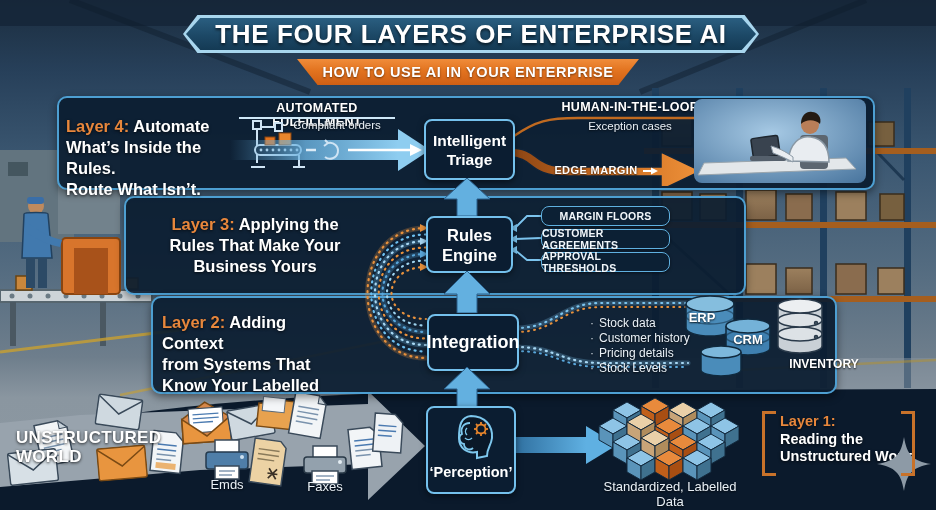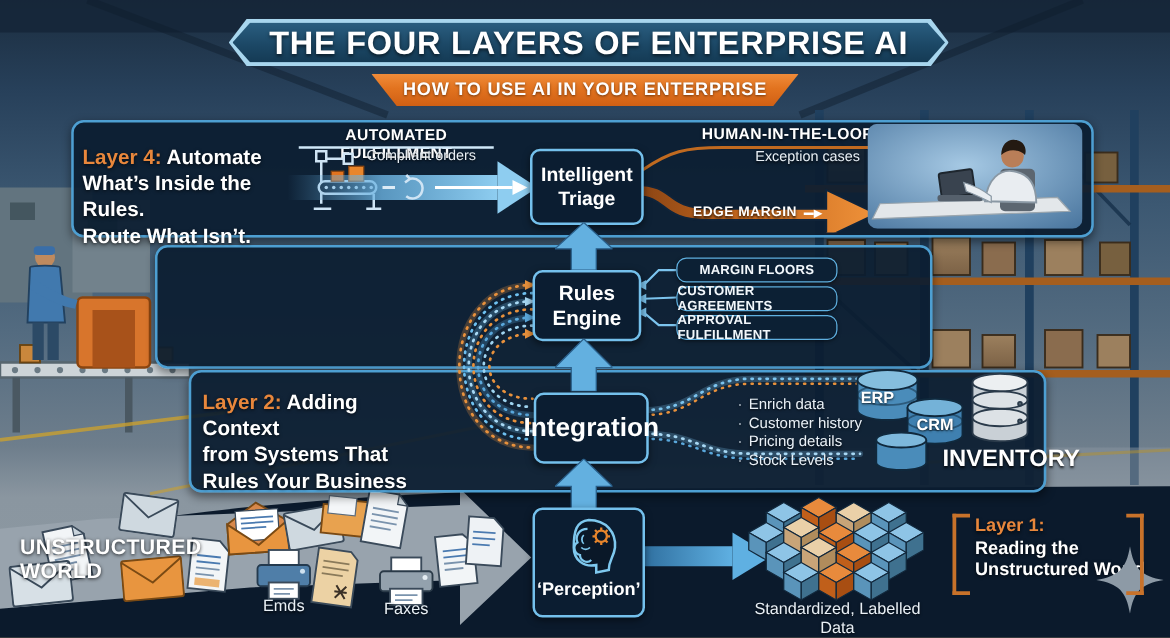--- a/index.html
+++ b/index.html
@@ -331,21 +331,21 @@
   </svg>
 
   <div class="node" style="left:424px;top:119px;width:87px;height:57px;font-size:15.5px;line-height:19px;text-align:center;">
     <span>Intelligent Triage</span>
   </div>
 
   <div class="heading" style="left:548px;top:100px;width:164px;">HUMAN-IN-THE-LOOP</div>
   <svg class="abs" width="210" height="26" style="left:506px;top:112px;z-index:6;">
     <path d="M8,24 C30,9 42,6 72,6 L202,6" stroke="#c06a20" stroke-width="2.5" fill="none"></path>
   </svg>
-  <div class="cap" style="left:572px;top:120px;width:116px;text-align:right;">Exception cases</div>
+  <div class="cap" style="left:572px;top:120px;width:116px;">Exception cases</div>
 
   <svg class="abs" width="200" height="46" style="left:505px;top:140px;z-index:6;">
     <defs>
       <linearGradient id="orgrad" x1="0" y1="0" x2="1" y2="0">
         <stop offset="0" stop-color="#8a4414"></stop>
           <stop offset="0.5" stop-color="#c96a1e"></stop>
           <stop offset="1" stop-color="#ef923a"></stop>
       </linearGradient>
     </defs>
     <path d="M4,8 C36,8 26,27 64,27 L156,27 L156,12 L196,31 L156,50 L156,36 L62,36 C22,36 30,17 4,17 Z" fill="url(#orgrad)" stroke="#10243a" stroke-width="1.5"></path>
@@ -368,20 +368,26 @@
         <rect x="58" y="38" width="27" height="20" rx="2" fill="#39434f" stroke="#1e262e" stroke-width="1.5"></rect>
       </g>
     <rect x="56" y="57" width="36" height="5" rx="2" fill="#55606c"></rect>
     <path d="M94,62 C96,44 106,36 117,38 C130,40 135,50 135,63 Z" fill="#e9edf1" stroke="#8a98a4" stroke-width="1.5"></path>
     <path d="M99,58 C91,52 84,49 77,47 L79,54 C87,57 93,60 99,63 Z" fill="#e9edf1" stroke="#8a98a4" stroke-width="1"></path>
     <circle cx="116" cy="26" r="9" fill="#b97e58"></circle>
     <path d="M107,25 C107,16 113,12 118,13 C124,13 128,19 126,25 C121,20 112,20 107,25 Z" fill="#241a12"></path>
   </svg>
 
   <div class="panel" style="left:124px;top:196px;width:618px;height:95px;"></div>
+  <div class="layer-text" style="left:132px;top:214px;width:246px;text-align:center;">
+    <span class="layer-label">Layer 3:</span>
+    <span class="pre">Applying the
+Rules That Make Your
+Business Yours</span>
+  </div>
 
   <svg class="abs" width="110" height="175" style="left:330px;top:200px;z-index:6;">
     <g fill="none" stroke-linecap="round">
       <g opacity="0.25" stroke-width="5">
         <path d="M96,28 C18,28 18,158 96,158" stroke="#e8913c"></path>
         <path d="M96,41 C28,41 28,145 96,145" stroke="#6ec0f0"></path>
         <path d="M96,54 C38,54 38,132 96,132" stroke="#5aa8dc"></path>
       </g>
       <path d="M96,28 C18,28 18,158 96,158" stroke="#e8913c" stroke-width="2.2" stroke-dasharray="1 5"></path>
       <path d="M96,34.5 C23,34.5 23,151.5 96,151.5" stroke="#6ec0f0" stroke-width="2.2" stroke-dasharray="1 5"></path>
@@ -416,50 +422,50 @@
       <polygon points="2,46 10,42 10,50"></polygon>
     </g>
   </svg>
   <div class="tag" style="left:541px;top:229px;width:127px;height:18px;">
     <span>CUSTOMER AGREEMENTS</span>
   </div>
   <div class="tag" style="left:541px;top:206px;width:127px;height:18px;">
     <span>MARGIN FLOORS</span>
   </div>
   <div class="tag" style="left:541px;top:252px;width:127px;height:18px;">
-    <span>APPROVAL FULFILLMENT</span>
+    <span>APPROVAL THRESHOLDS</span>
   </div>
 
   <div class="panel" style="left:151px;top:296px;width:682px;height:94px;"></div>
   <div class="layer-text" style="left:162px;top:312px;width:185px;">
     <span class="layer-label">Layer 2:</span>
     <span class="pre">Adding Context
 from Systems That
-Rules Your Business</span>
-  </div>
-
-  <div class="node" style="left:427px;top:314px;width:88px;height:53px;font-size:21px;">
+Know Your Labelled</span>
+  </div>
+
+  <div class="node" style="left:427px;top:314px;width:88px;height:53px;font-size:18px;">
     <span>Integration</span>
   </div>
 
   <svg class="abs" width="180" height="80" style="left:516px;top:295px;z-index:6;">
     <g fill="none" stroke-linecap="round">
       <g opacity="0.25" stroke-width="5">
         <path d="M0,33 C40,33 45,8 85,8 L178,8" stroke="#7cc4ee"></path>
         <path d="M0,52 C40,52 45,68 85,68 L172,68" stroke="#7cc4ee"></path>
       </g>
       <path d="M0,33 C40,33 45,8 85,8 L178,8" stroke="#7cc4ee" stroke-width="2.2" stroke-dasharray="1 5"></path>
       <path d="M0,37 C40,37 45,12 85,12 L178,12" stroke="#e8913c" stroke-width="2" stroke-dasharray="1 5"></path>
       <path d="M0,52 C40,52 45,68 85,68 L172,68" stroke="#a8d8f4" stroke-width="2.2" stroke-dasharray="1 5"></path>
       <path d="M0,56 C40,56 45,72 85,72 L168,72" stroke="#5aa8dc" stroke-width="2" stroke-dasharray="1 5"></path>
     </g>
   </svg>
 
   <div class="abs" style="left:590px;top:316px;z-index:7;">
-    <div class="bullet-line">Enrich data</div>
+    <div class="bullet-line">Stock data</div>
     <div class="bullet-line">Customer history</div>
     <div class="bullet-line">Pricing details</div>
     <div class="bullet-line">Stock Levels</div>
   </div>
 
   <svg class="abs" width="160" height="100" style="left:675px;top:290px;z-index:6;">
 
     <g stroke="#2a3a4a" stroke-width="1.5">
       <path d="M103,16 L103,56 A22,7 0 0 0 147,56 L147,16" fill="#c9d0d6"></path>
       <ellipse cx="125" cy="44" rx="22" ry="7" fill="#dde2e6"></ellipse>
@@ -481,21 +487,21 @@
       <ellipse cx="73" cy="36" rx="22" ry="7" fill="#74b2d8"></ellipse>
     </g>
 
     <g stroke="#10293d" stroke-width="1.5">
       <path d="M26,62 L26,80 A20,6 0 0 0 66,80 L66,62" fill="#4a8cba"></path>
       <ellipse cx="46" cy="62" rx="20" ry="6" fill="#7db8dc"></ellipse>
     </g>
   </svg>
   <div class="dblabel" style="left:688px;top:310px;width:28px;">ERP</div>
   <div class="dblabel" style="left:726px;top:332px;width:44px;">CRM</div>
-  <div class="dblabel" style="left:742px;top:357px;width:86px;font-size:19px;padding-left:12px;">INVENTORY</div>
+  <div class="dblabel" style="left:769px;top:357px;width:86px;font-size:12px;padding-left:12px;">INVENTORY</div>
 
   <svg class="abs" width="46" height="38" style="left:444px;top:178px;z-index:7;">
     <polygon points="23,0 46,21 33,21 33,38 13,38 13,21 0,21" fill="#63b0e0" stroke="#2a5f8a" stroke-width="1"></polygon>
   </svg>
   <svg class="abs" width="46" height="42" style="left:444px;top:271px;z-index:7;">
     <polygon points="23,0 46,23 33,23 33,42 13,42 13,23 0,23" fill="#63b0e0" stroke="#2a5f8a" stroke-width="1"></polygon>
   </svg>
   <svg class="abs" width="46" height="40" style="left:444px;top:367px;z-index:7;">
     <polygon points="23,0 46,22 33,22 33,40 13,40 13,22 0,22" fill="#63b0e0" stroke="#2a5f8a" stroke-width="1"></polygon>
   </svg>

